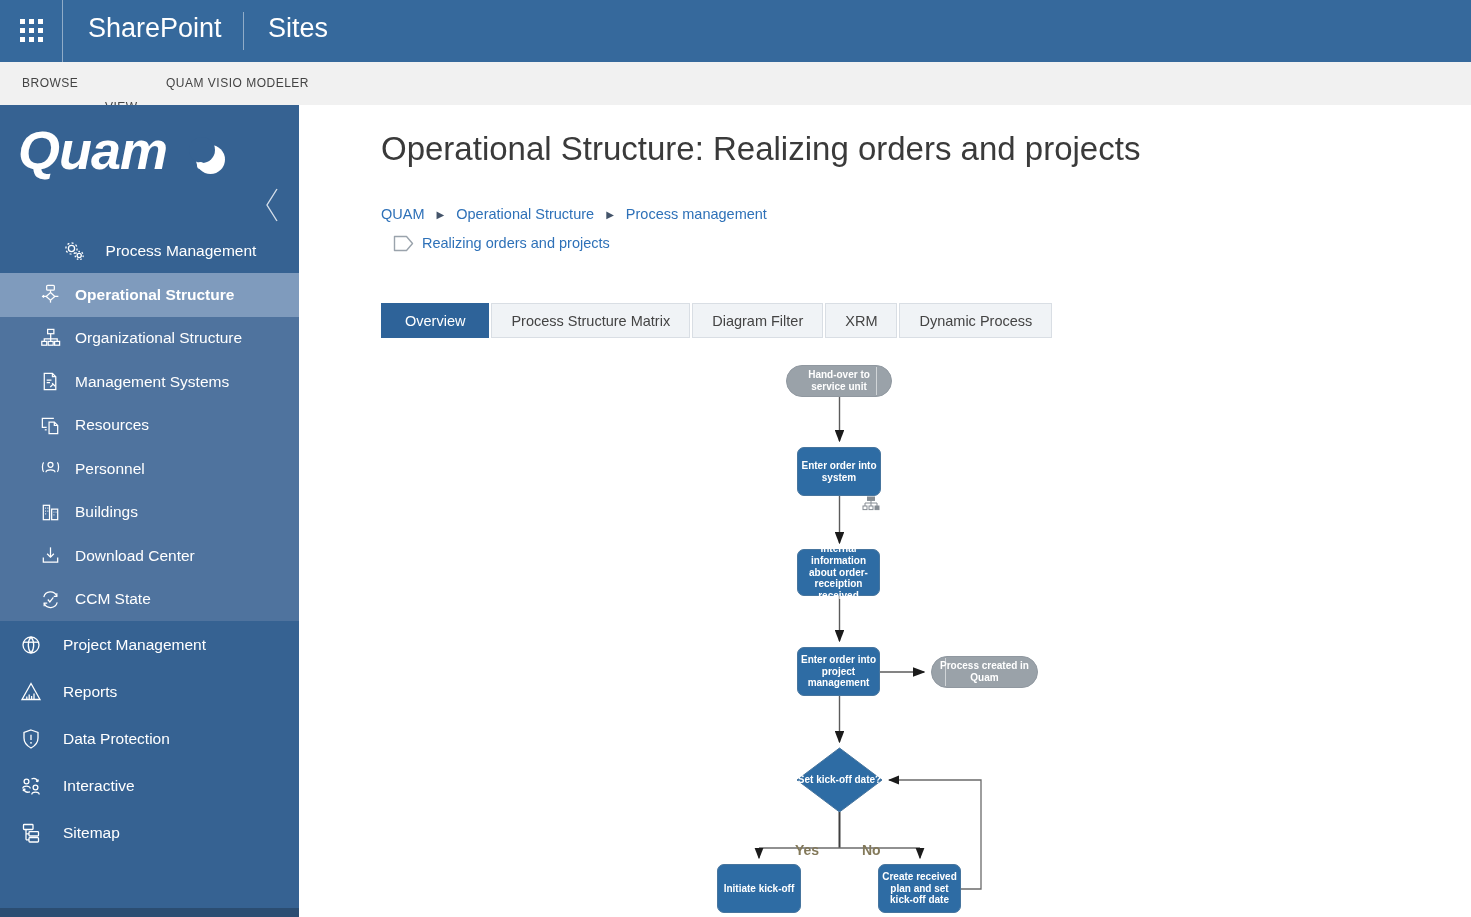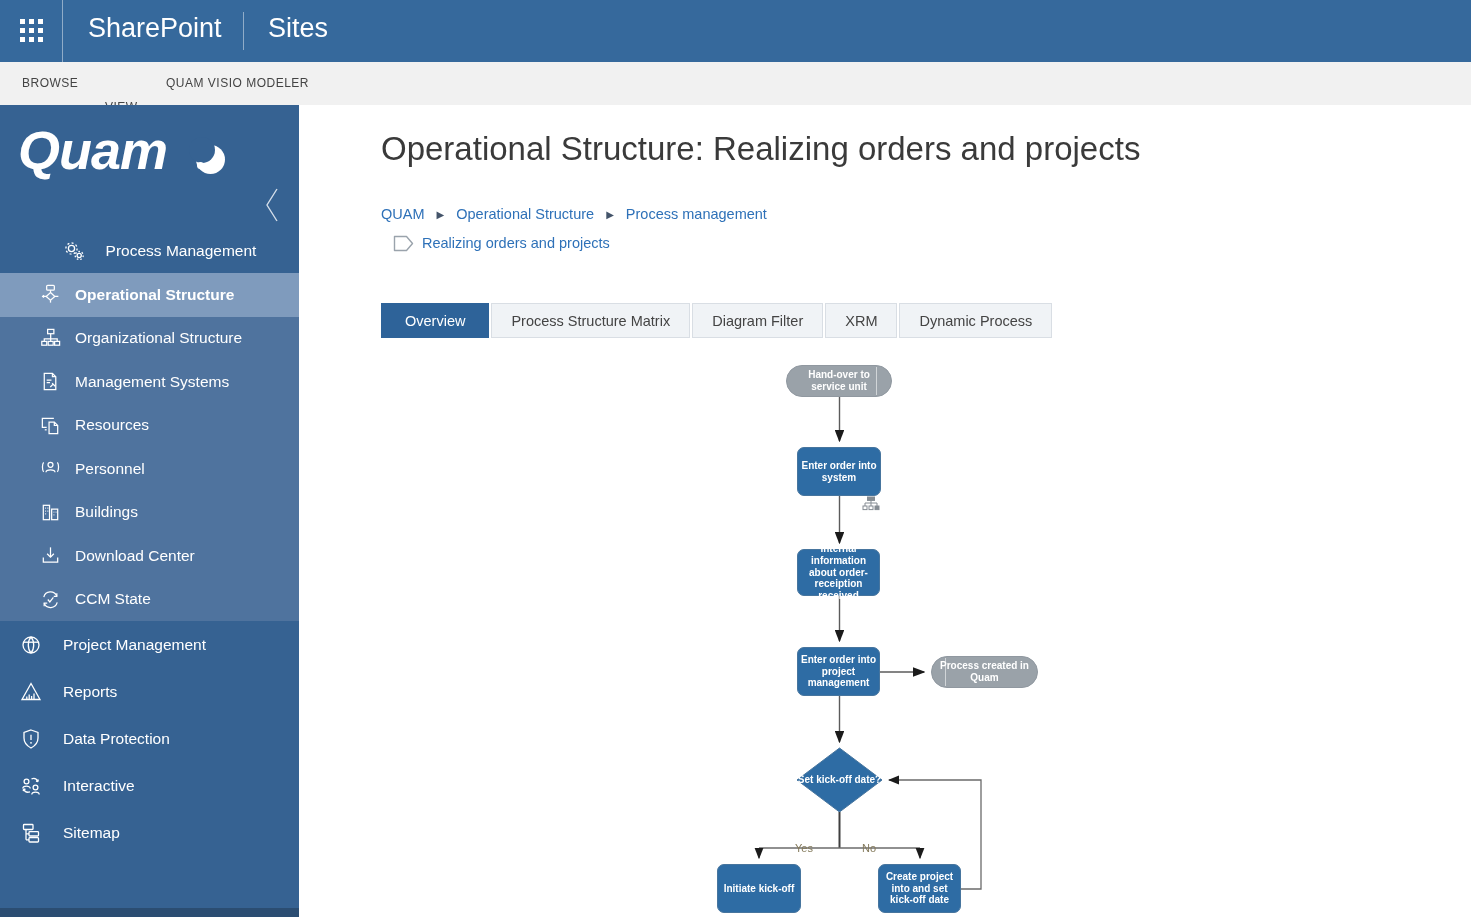--- a/index.html
+++ b/index.html
@@ -63,21 +63,21 @@
   
   .fc-svg { position:absolute; left:0; top:0; width:1172px; height:812px; pointer-events:none; }
   .fc-node { position:absolute; display:flex; align-items:center; justify-content:center;
     text-align:center; color:#fff; font-weight:bold; font-size:10px; line-height:1.18; cursor:pointer; }
   .fc-task { background:#2E6CA4; border:1px solid #47759E; border-radius:7px; padding:2px 3px; }
   .fc-stadium { background:#9AA2A9; border:1px solid #9098A0; border-radius:16px; padding:2px 6px; }
   .fc-stadium::before { content:""; position:absolute; top:1px; bottom:1px; width:1px; background:rgba(255,255,255,.55); }
   .fc-stadium.seam-right::before { right:14px; }
   .fc-stadium.seam-left::before { left:13px; }
   .fc-diamond-label { background:transparent; border:none; }
-  .fc-branch-label { position:absolute; font-size:11px; font-weight:400; color:#83795A; cursor:default; }
+  .fc-branch-label { position:absolute; font-size:14px; font-weight:700; color:#83795A; cursor:default; }
   .fc-subicon { position:absolute; }
 </style>
 </head>
 <body>
 
 <div id="app">
 
   <div class="suitebar">
     <div class="waffle">
       <span></span>
@@ -348,16 +348,16 @@
 
     <div class="fc-node fc-stadium seam-left" style="left:588px; top:548px; width:107px; height:32px;">Process created in Quam</div>
 
     <div class="fc-node fc-diamond-label" style="left:451px; top:655px; width:91px; height:34px;">Set kick-off date?</div>
 
     <div class="fc-branch-label" style="left:452px; top:734px;">Yes</div>
     <div class="fc-branch-label" style="left:519px; top:734px;">No</div>
 
     <div class="fc-node fc-task" style="left:374px; top:756px; width:84px; height:49px;">Initiate kick-off</div>
 
-    <div class="fc-node fc-task" style="left:535px; top:756px; width:83px; height:49px;">Create project into and set kick-off date</div>
+    <div class="fc-node fc-task" style="left:535px; top:756px; width:83px; height:49px;">Create received plan and set kick-off date</div>
   </div>
 
 </div>
 
 </body></html>

